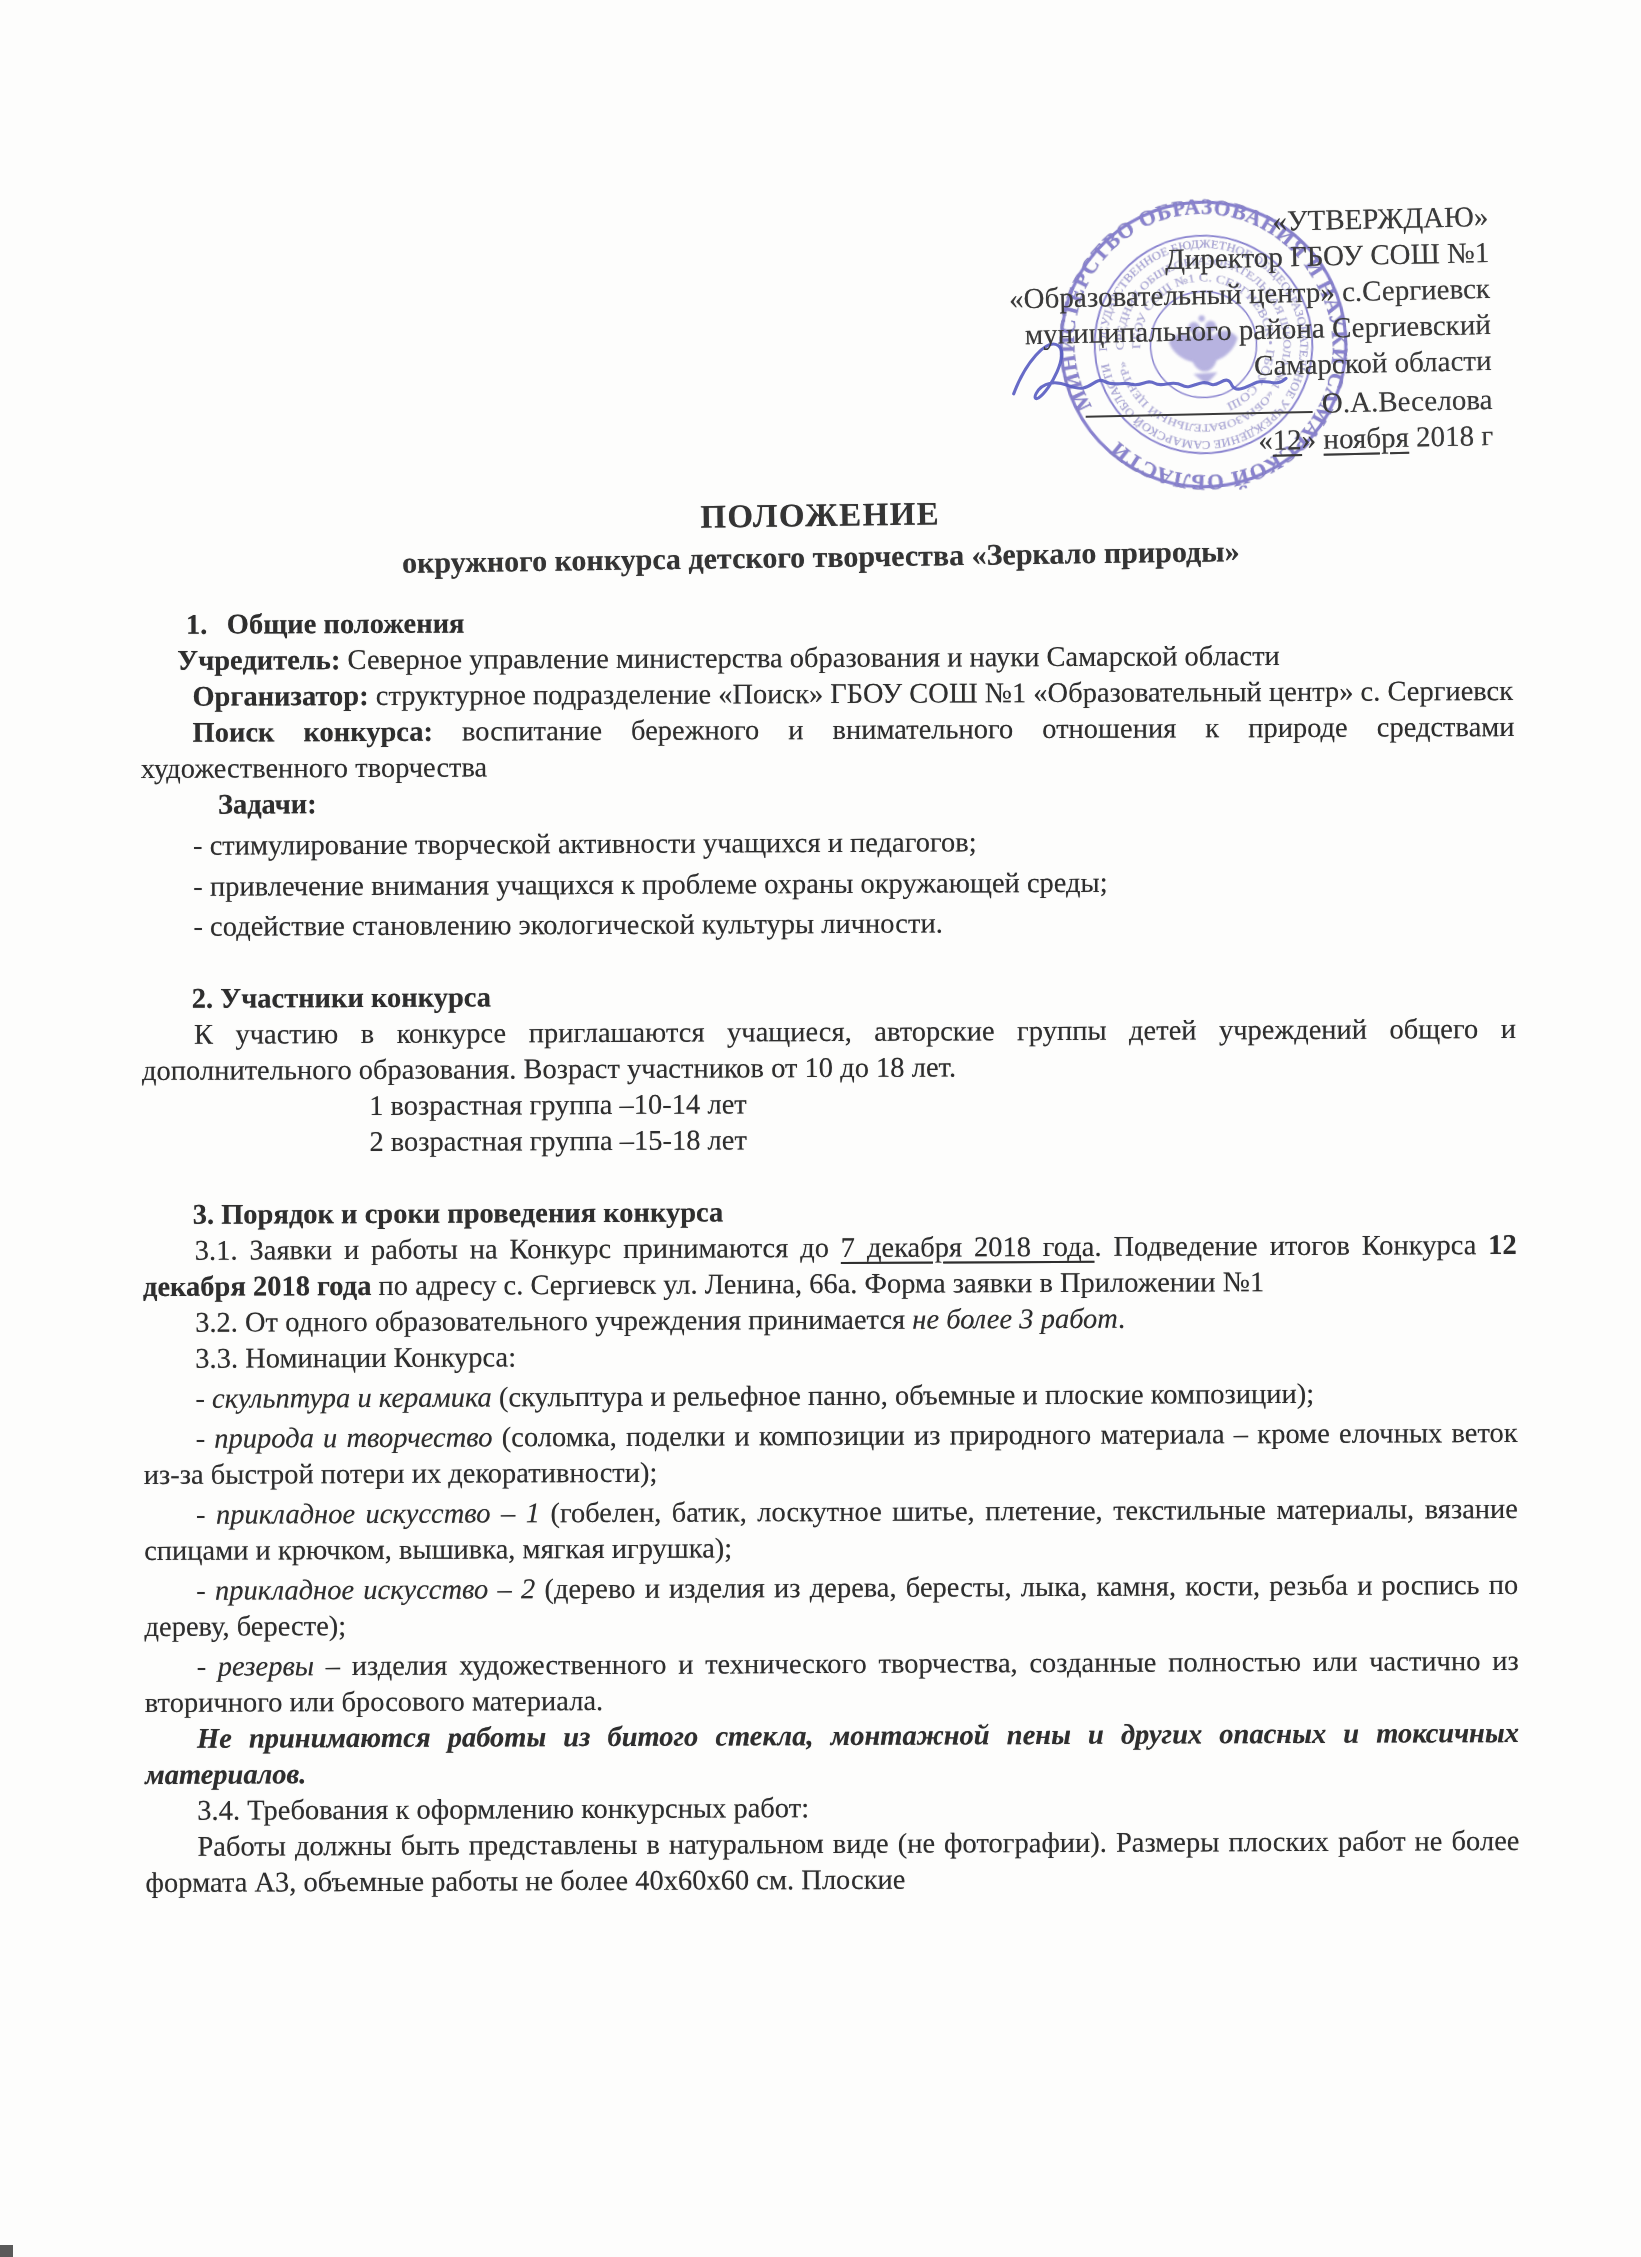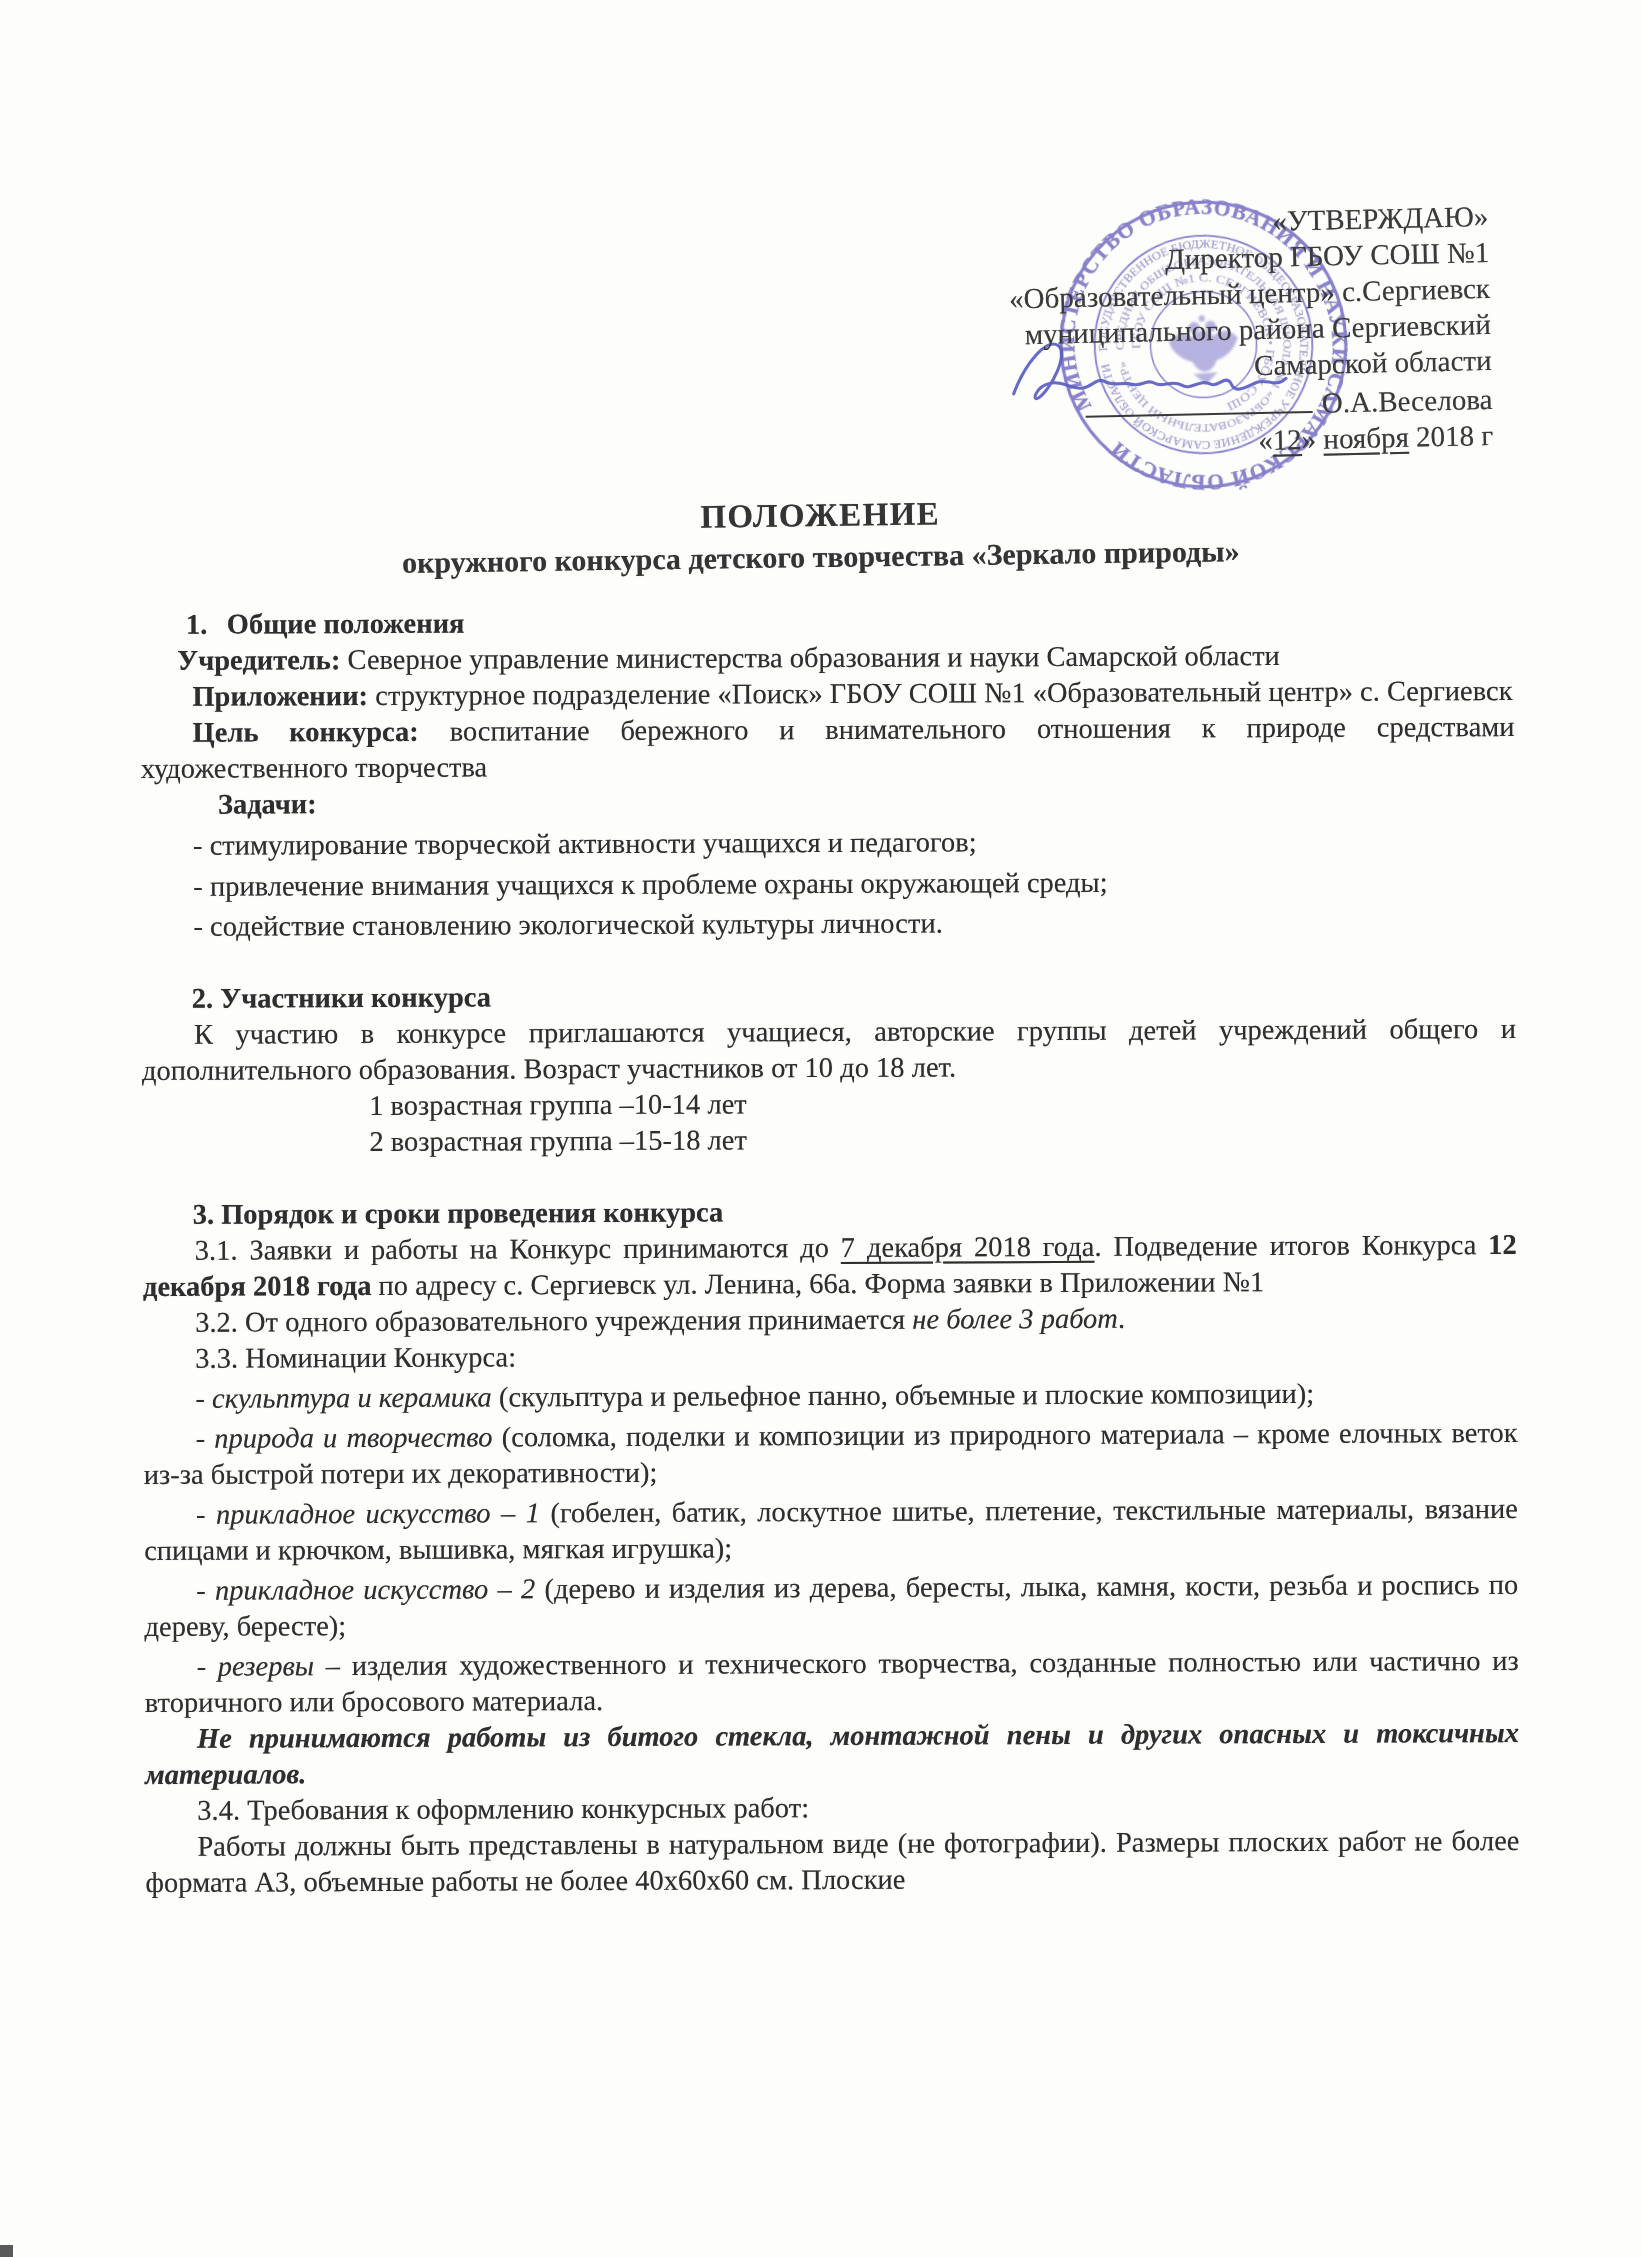--- a/index.html
+++ b/index.html
@@ -138,23 +138,23 @@
     <div class="title-line1">ПОЛОЖЕНИЕ</div>
     <div class="title-line2">окружного конкурса детского творчества «Зеркало природы»</div>
   </div>
 
   <div class="body">
 
     <p class="h-num"><span>1.</span><span class="gap"></span><span>Общие положения</span></p>
 
     <p class="founder j"><span class="b">Учредитель:</span><span> Северное управление министерства образования и науки Самарской области</span></p>
 
-    <p class="ind j"><span class="b">Приложении:</span><span> структурное подразделение «Поиск» ГБОУ СОШ №1 «Образовательный центр» с. Сергиевск</span></p>
+    <p class="ind j"><span class="b">Организатор:</span><span> структурное подразделение «Поиск» ГБОУ СОШ №1 «Образовательный центр» с. Сергиевск</span></p>
 
-    <p class="ind j"><span class="b">Цель конкурса:</span><span> воспитание бережного и внимательного отношения к природе средствами художественного творчества</span></p>
+    <p class="ind j"><span class="b">Поиск конкурса:</span><span> воспитание бережного и внимательного отношения к природе средствами художественного творчества</span></p>
 
     <p class="tasks-label">Задачи:</p>
     <p class="dash-item">- стимулирование творческой активности учащихся и педагогов;</p>
     <p class="dash-item">- привлечение внимания учащихся к проблеме охраны окружающей среды;</p>
     <p class="dash-item">- содействие становлению экологической культуры личности.</p>
 
     <p class="h-sec sect">2. Участники конкурса</p>
     <p class="ind j">К участию в конкурсе приглашаются учащиеся, авторские группы детей учреждений общего и дополнительного образования. Возраст участников от 10 до 18 лет.</p>
     <p class="group-line">1 возрастная группа –10-14 лет</p>
     <p class="group-line">2 возрастная группа –15-18 лет</p>

